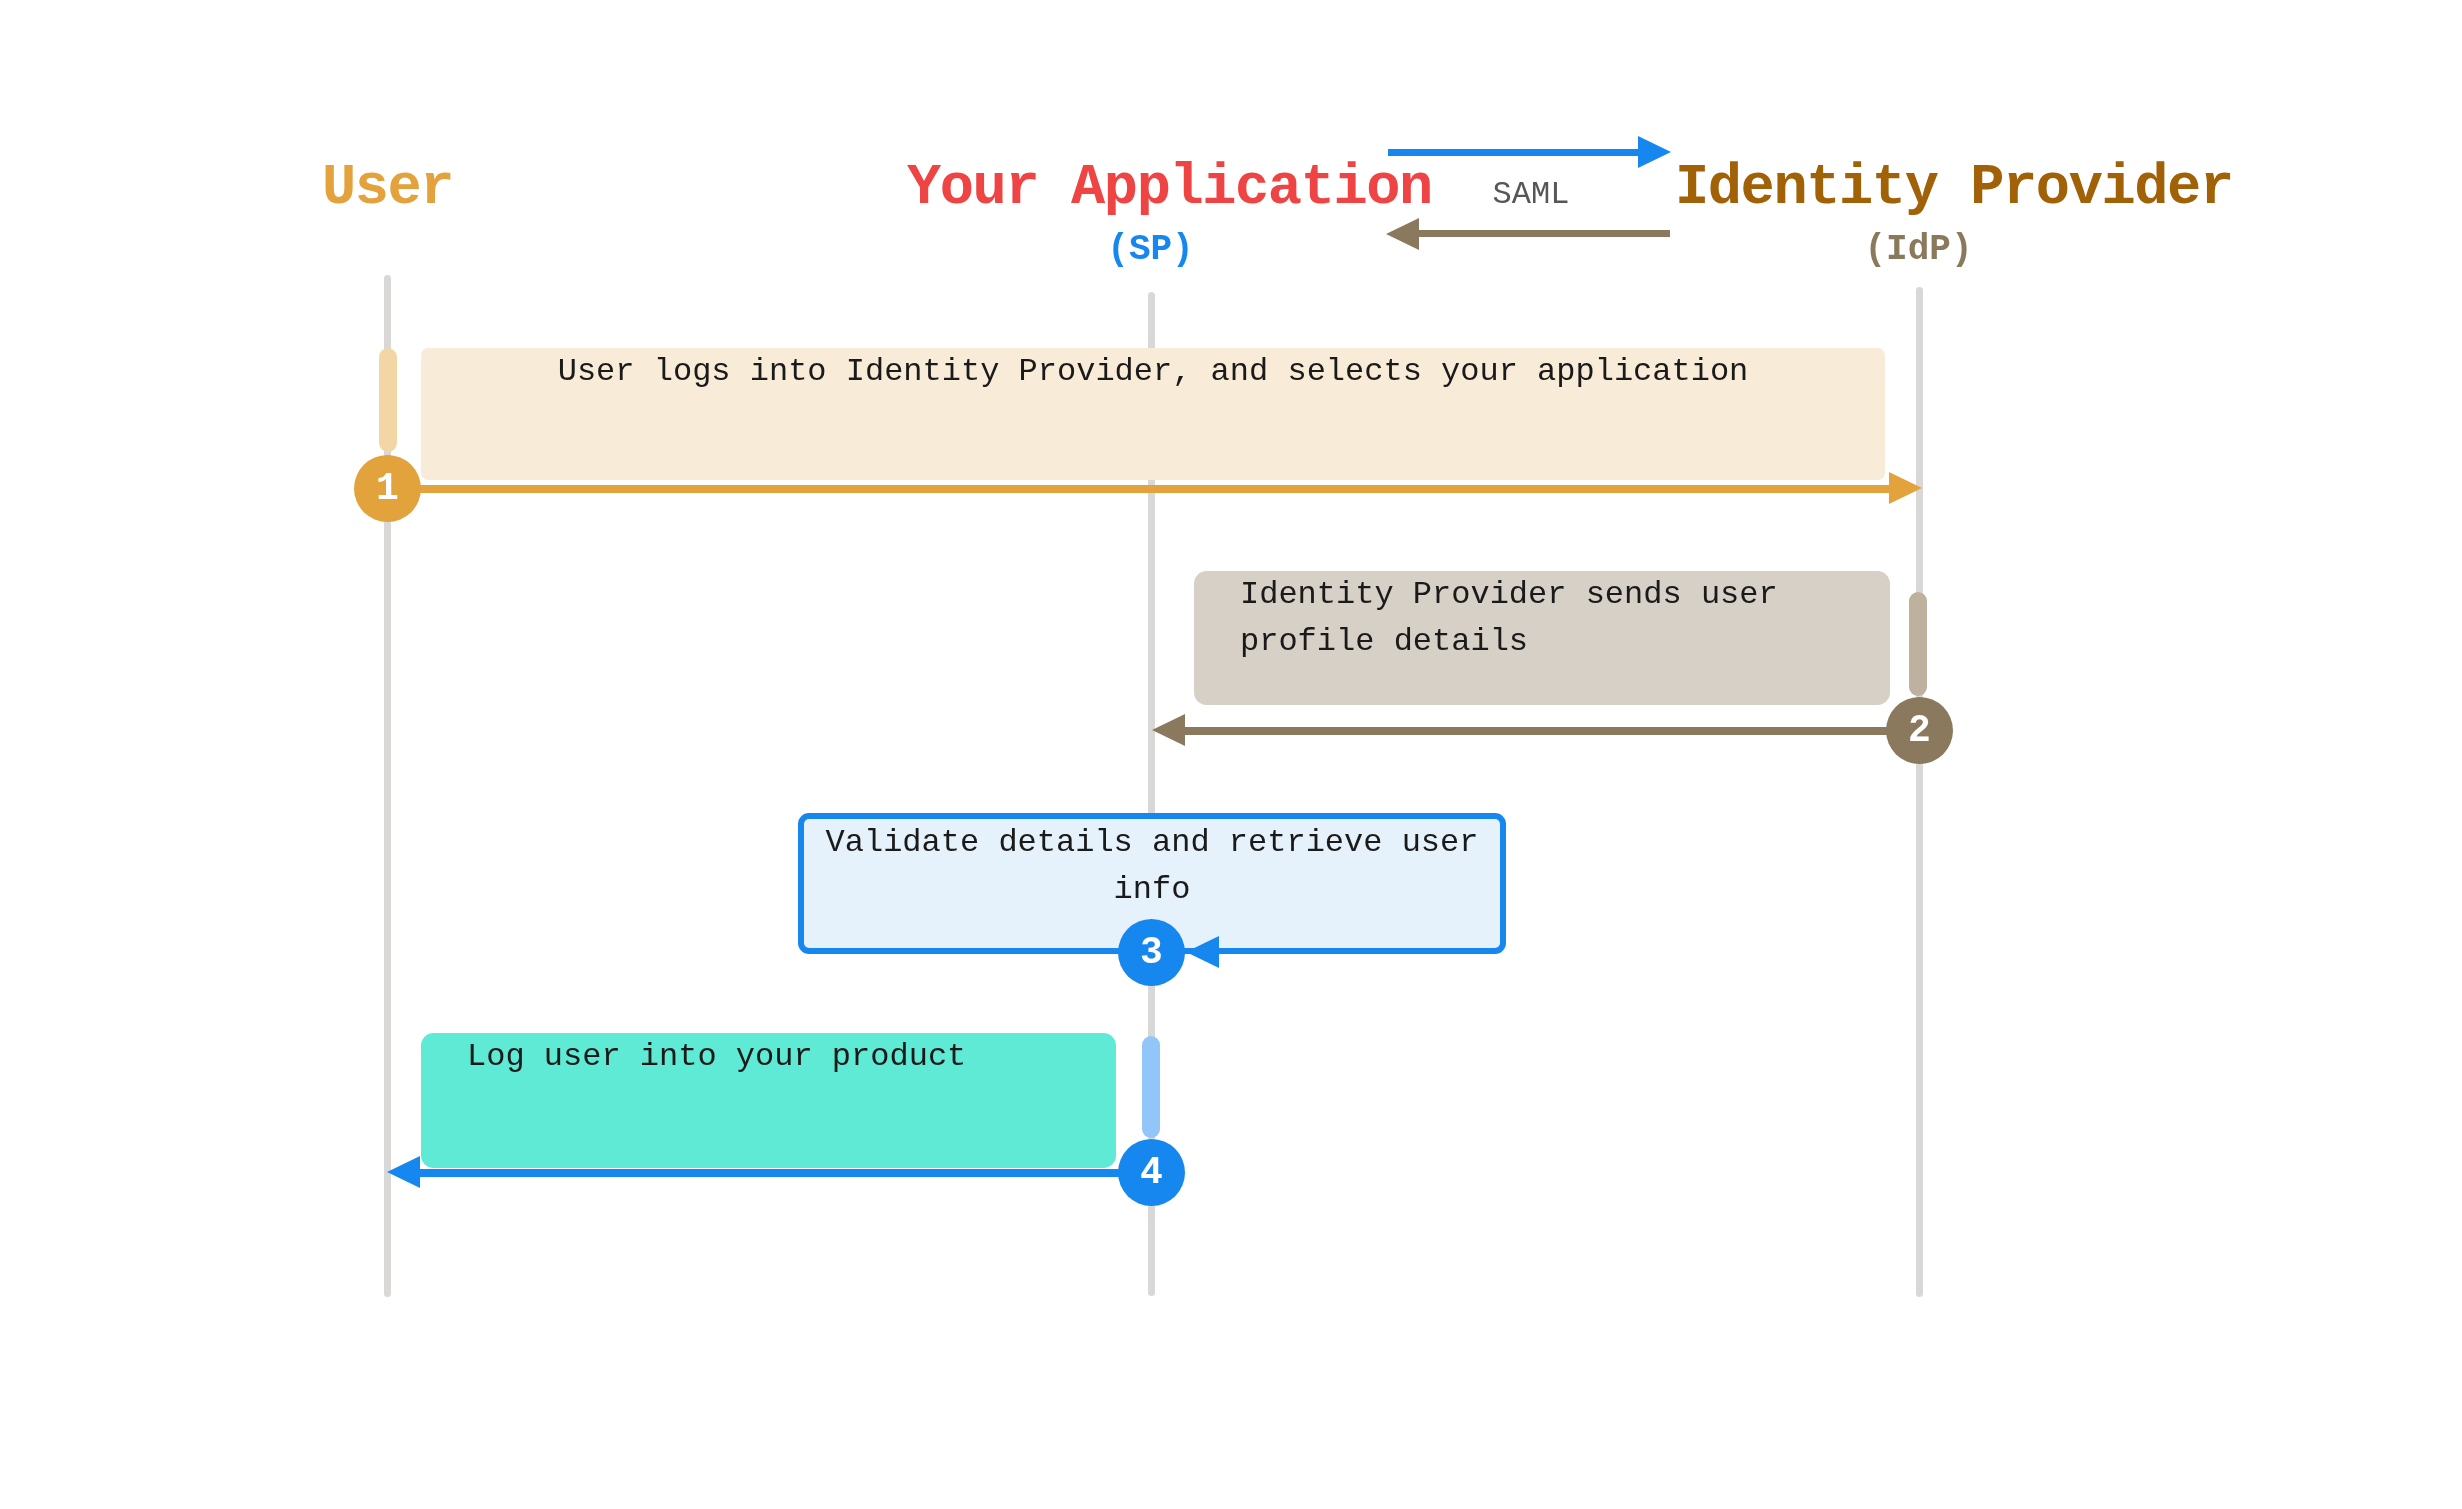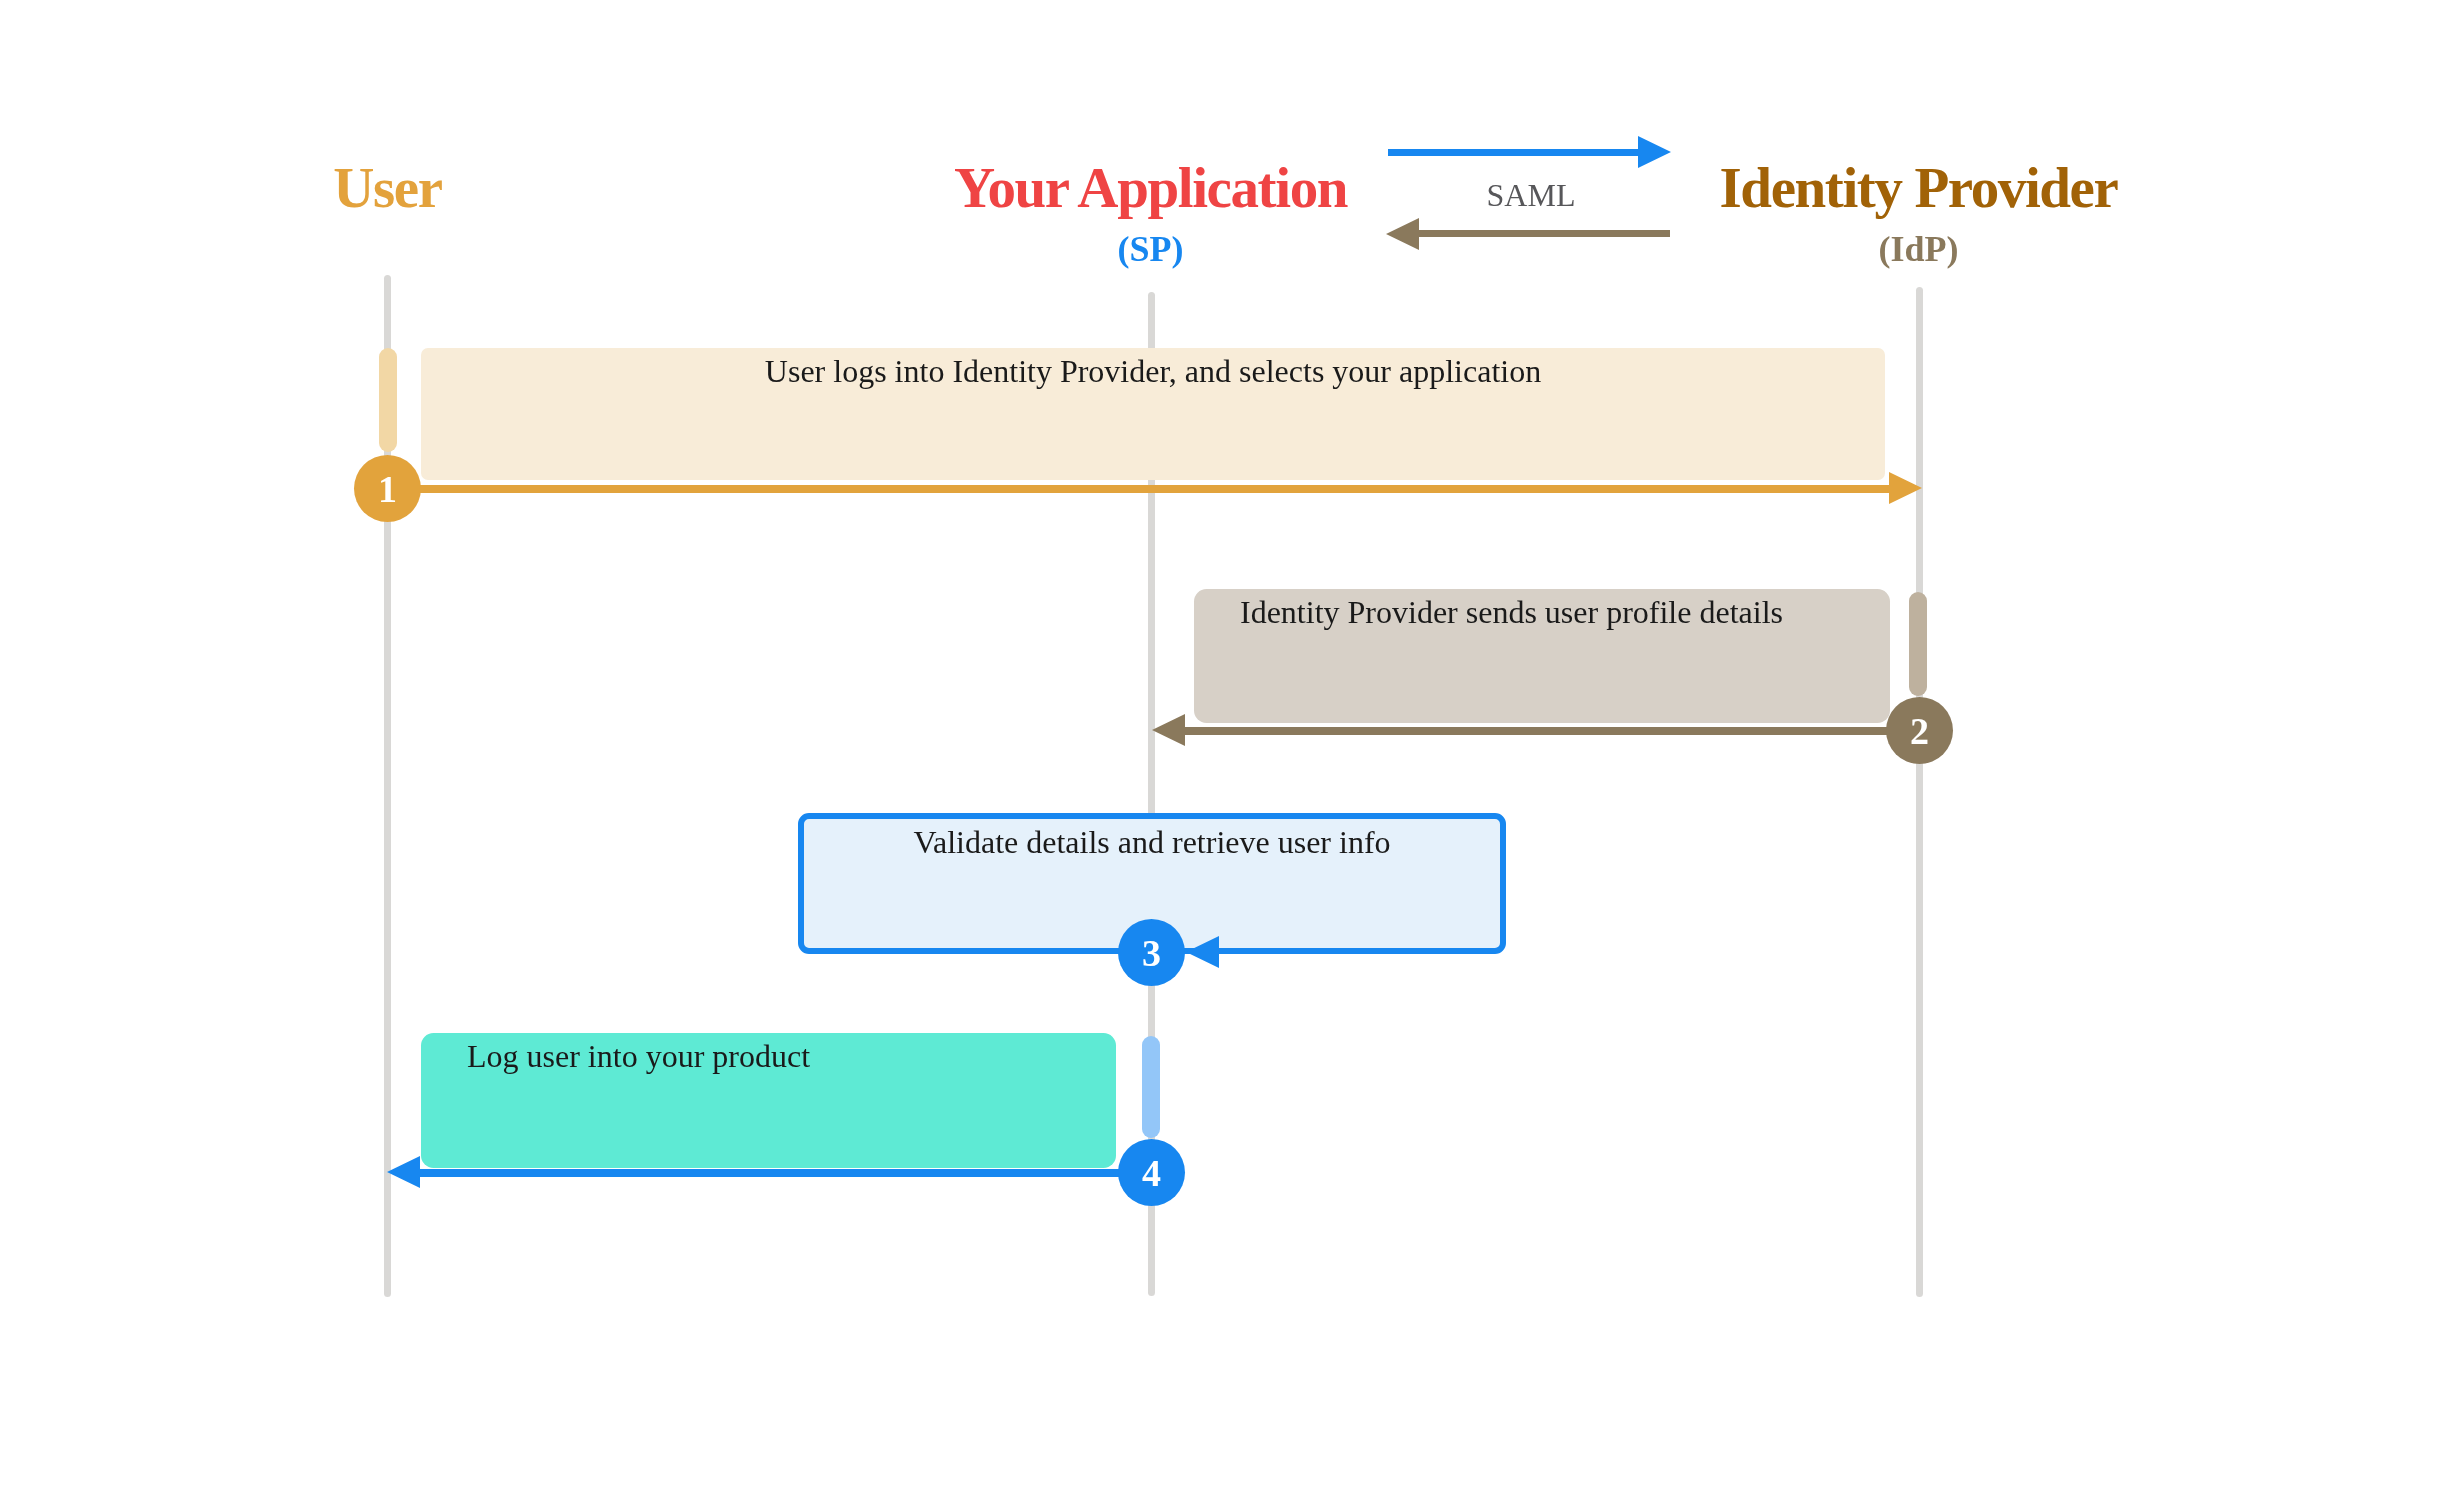--- a/index.html
+++ b/index.html
@@ -1,21 +1,21 @@
 <!DOCTYPE html>
 <html style="font-size:11px"><head>
 <meta charset="utf-8">
 <style>
   html, body { margin:0; padding:0; background:#ffffff; }
   .canvas {
     position:relative;
     width:2462px; height:1510px;
     background:#ffffff;
     overflow:hidden;
-    font-family:Liberation Serif, serif;
+    font-family:Liberation Mono, monospace;
   }
 
   
   .lifeline { position:absolute; width:7px; background:#d9d8d6; border-radius:3.5px; z-index:1; }
   .lifeline-user { left:384px; top:275px;  height:1022px; }
   .lifeline-app  { left:1148px; top:292px; height:1004px; }
   .lifeline-idp  { left:1916px; top:287px; height:1010px; }
 
   
   .actor { position:absolute; top:152px; width:487px; text-align:center; z-index:6; }
@@ -46,21 +46,21 @@
   .ah-brown { border-left-color:#8a795c; border-right-color:#8a795c; }
   .ah-amber { border-left-color:#e2a33c; border-right-color:#e2a33c; }
   .legend-blue-head  { left:1638px; top:136px; }
   .legend-brown-head { left:1386px; top:218px; }
 
   
   .msg-box { position:absolute; display:flex; align-items:flex-start; z-index:2;
              font-size:32px; color:#1a1a1a; line-height:47px; }
   .msg-box-center { justify-content:center; text-align:center; }
   .m1-box { left:421px;  top:348px;  width:1464px; height:132px; background:#f8ecd8; border-radius:7px; }
-  .m2-box { left:1194px; top:589px;  width:696px; height:134px; background:#d7d0c7; border-radius:12.5px;
+  .m2-box { left:1194px; top:571px;  width:696px; height:134px; background:#d7d0c7; border-radius:12.5px;
             padding-left:46px; box-sizing:border-box; }
   .m2-box .msg-text { width:613px; }
   .m3-box { left:798px; top:813px; width:708px; height:141px; background:#e5f1fb;
             border:6.3px solid #1787f0; border-radius:11px; box-sizing:border-box; }
   .m4-box { left:421px;  top:1033px; width:695px;  height:135px; background:#5eead4; border-radius:12.5px;
             padding-left:46px; box-sizing:border-box; }
 
   
   .msg-line { position:absolute; height:7.7px; z-index:3; }
   .m1-line { left:390px;  top:485px;  width:1501px; background:#e2a33c; }

